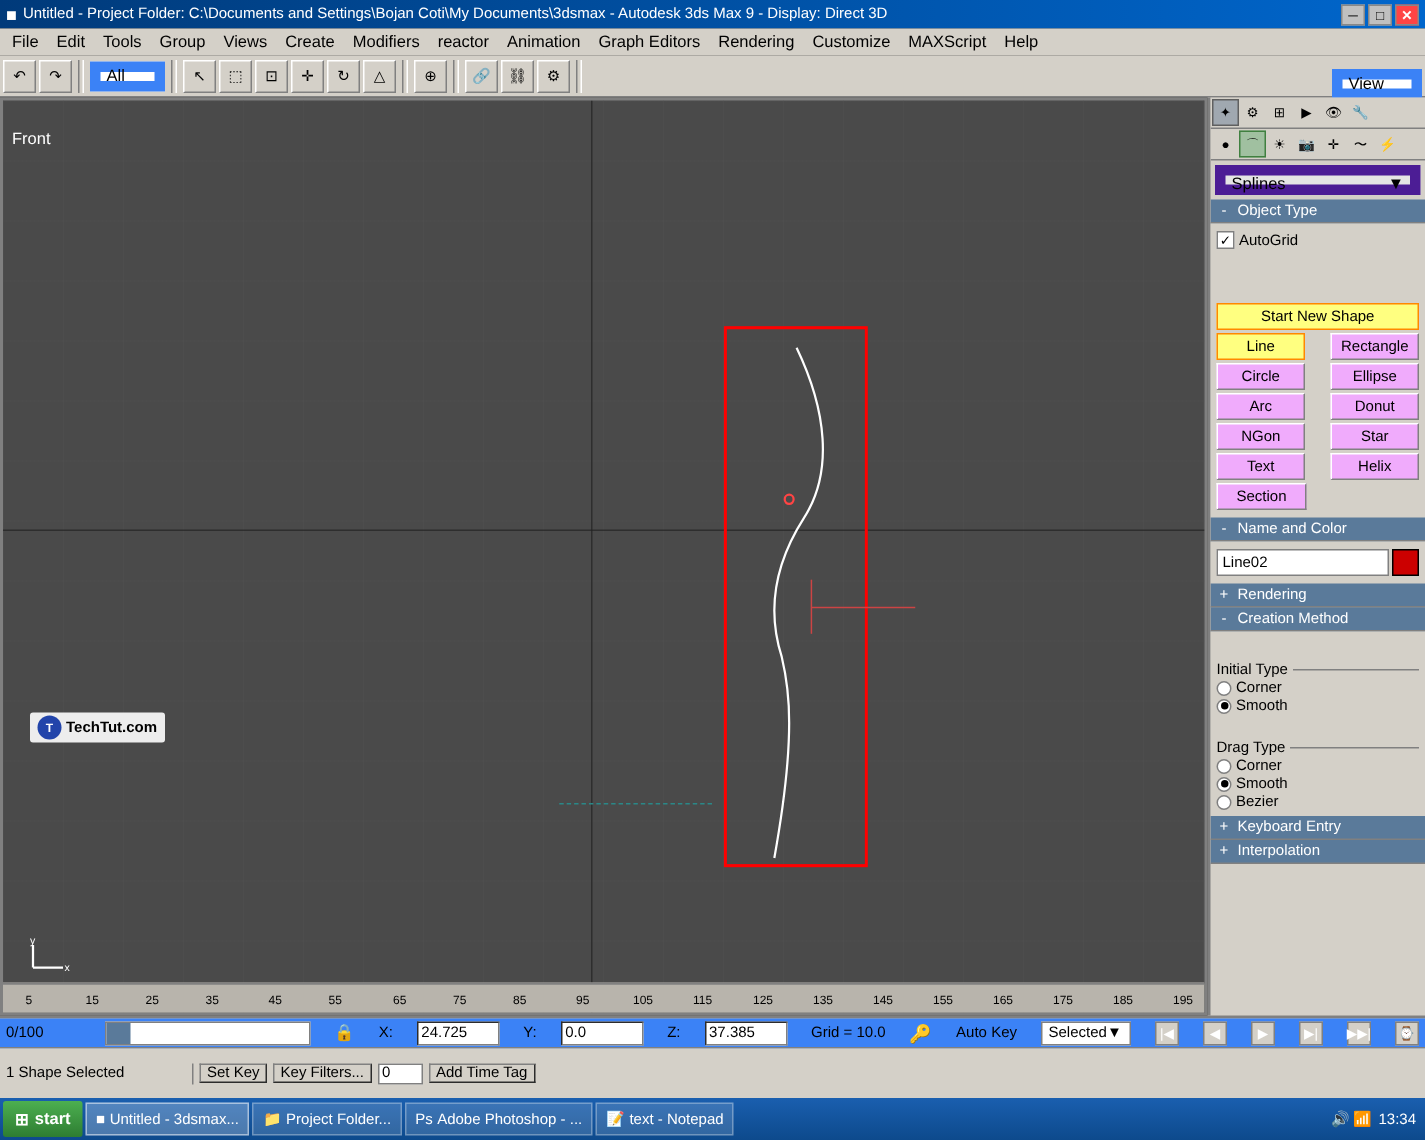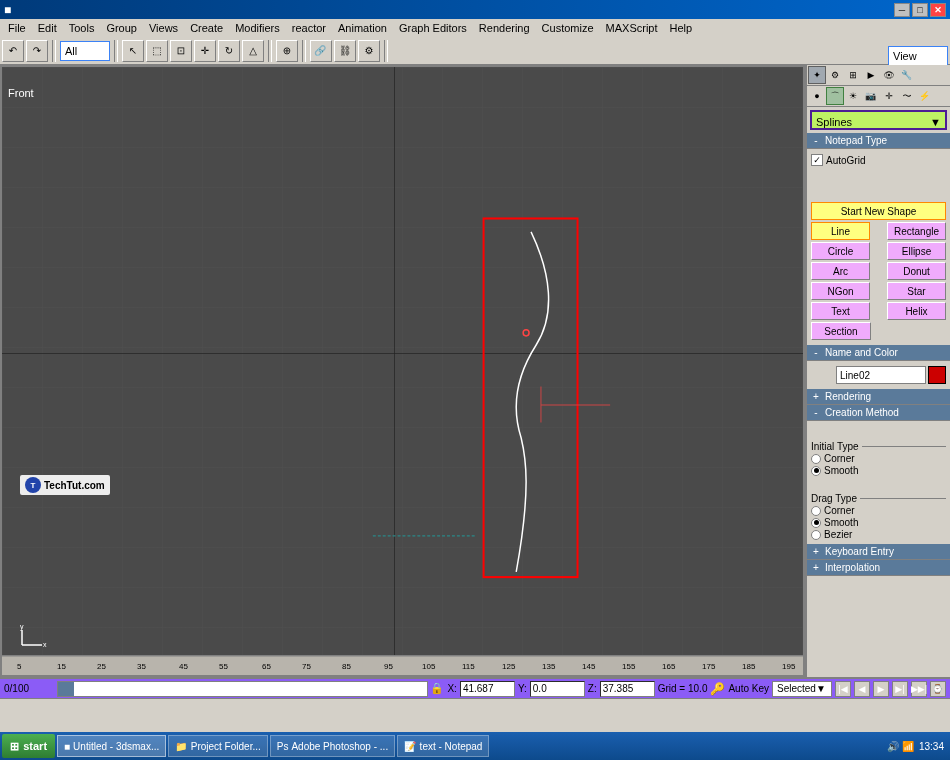--- a/index.html
+++ b/index.html
@@ -48,21 +48,21 @@
       border-bottom: 1px solid #808080;
     }
     .tb-btn {
       width: 22px; height: 22px; background: #d4d0c8;
       border: 1px solid #808080; border-top-color: #fff; border-left-color: #fff;
       display: flex; align-items: center; justify-content: center;
       font-size: 10px; cursor: pointer; color: #000;
     }
     .tb-sep { width: 4px; height: 22px; border-left: 1px solid #808080; border-right: 1px solid #fff; margin: 0 2px; }
     .tb-dropdown {
-      height: 20px; background: #fff; border: 1px solid #3b82f6;
+      height: 20px; background: #fff; border: 7px solid #3b82f6;
       padding: 0 4px; font-size: 11px; color: #000; display: flex; align-items: center; min-width: 50px;
     }
 
     
     #main-area {
       display: flex;
       height: calc(760px - 19px - 18px - 28px - 55px - 28px);
     }
 
     
@@ -115,29 +115,29 @@
       width: 18px; height: 18px;
       background: #d4d0c8;
       border: 1px solid transparent;
       display: flex; align-items: center; justify-content: center;
       font-size: 9px; cursor: pointer; color: #000;
     }
 
     
     .panel-dropdown {
       height: 20px;
-      background: #bef264;
-      border: 2px solid #4c1d95;
+      background: #e5e5e5;
+      border: 7px solid #4c1d95;
       font-size: 11px;
       color: #000;
       width: calc(100% - 6px);
       margin: 3px;
       padding: 0 4px;
       display: flex;
-      align-items: flex-end;
+      align-items: flex-start;
       justify-content: space-between;
     }
 
     
     .rollout-header {
       height: 16px;
       background: #5a7a9a;
       color: #fff;
       font-size: 10px;
       display: flex;
@@ -183,21 +183,20 @@
     .name-field {
       height: 18px;
       background: #fff;
       border: 1px solid #808080;
       font-size: 10px;
       color: #000;
       padding: 0 3px;
       display: flex;
       align-items: center;
       flex: 1;
-      margin-left: 25px;
     }
     .color-box {
       width: 18px; height: 18px;
       background: #cc0000;
       border: 1px solid #000;
     }
 
     
     .radio-row { display: flex; align-items: center; gap: 3px; margin: 1px 0; }
     .radio-circle {
@@ -351,20 +350,21 @@
       border-bottom: 1px solid #808080;
       padding: 1px;
     }
   </style>
 </head>
 <body>
 
 <div id="titlebar">
   <div class="title-left">
     <span style="font-size:12px;">■</span>
+    <span style="font-size:10px; font-weight:normal;">Untitled - Project Folder: C:\Documents and Settings\Bojan Coti\My Documents\3dsmax - Autodesk 3ds Max 9 - Display: Direct 3D</span>
   </div>
   <div class="win-controls">
     <div class="win-btn">─</div>
     <div class="win-btn">□</div>
     <div class="win-btn" style="background:#ff4444; color:#fff;">✕</div>
   </div>
 </div>
 
 <div id="menubar">
   <span>File</span>
@@ -495,21 +495,21 @@
       <div class="panel-icon-btn" title="Systems">⚡</div>
     </div>
 
     <div class="panel-dropdown">
       <span>Splines</span>
       <span>▼</span>
     </div>
 
     <div class="rollout-header">
       <span class="roll-sign">-</span>
-      <span>Notepad Type</span>
+      <span>Object Type</span>
     </div>
     <div class="rollout-content">
       <div class="chk-row">
         <div class="chk-box">✓</div>
         <span>AutoGrid</span>
       </div>
       <button class="panel-btn active-btn" style="width:100%; flex:none; height:18px;margin-top:36px;">
         <span>Start New Shape</span>
       </button>
       <div class="btn-row">
@@ -599,33 +599,33 @@
     <div class="rollout-header">
       <span class="roll-sign">+</span>
       <span>Interpolation</span>
     </div>
 
   </div>
 </div>
 
 <div id="bottom-area">
 
-  <div id="bottom-top-row" style="display:flex; height:20px; align-items:center; background:#8b5cf6; border-bottom:1px solid #808080; padding:0 4px; gap:3px;">
+  <div id="bottom-top-row" style="display:flex; height:20px; align-items:center; background:#3b82f6; border-bottom:1px solid #808080; padding:0 4px; gap:16px;">
 
     <span style="font-size:10px; color:#000; min-width:50px;">
       <span>0</span>/<span>100</span>
     </span>
 
     <div style="flex:1; height:16px; background:#fff; border:1px solid #808080; position:relative;">
       <div style="position:absolute; left:0; top:0; width:16px; height:14px; background:#5a7a9a; cursor:pointer;"></div>
     </div>
     <span style="font-size:11px;">🔒</span>
 
     <span class="coord-label">X:</span>
-    <div class="coord-field">41.687</div>
+    <div class="coord-field">24.725</div>
     <span class="coord-label">Y:</span>
     <div class="coord-field">0.0</div>
     <span class="coord-label">Z:</span>
     <div class="coord-field">37.385</div>
     <span style="font-size:10px; color:#000; white-space:nowrap;">Grid = 10.0</span>
 
     <span style="font-size:12px;">🔑</span>
     <span style="font-size:10px; color:#000;">Auto Key</span>
     <div style="height:16px; background:#fff; border:1px solid #808080; font-size:10px; color:#000; padding:0 4px; display:flex; align-items:center; min-width:60px;">
       <span>Selected</span>
@@ -633,20 +633,30 @@
     </div>
 
     <div style="width:16px;height:16px;background:#d4d0c8;border:1px solid #808080;display:flex;align-items:center;justify-content:center;font-size:9px;cursor:pointer;">|◀</div>
     <div style="width:16px;height:16px;background:#d4d0c8;border:1px solid #808080;display:flex;align-items:center;justify-content:center;font-size:9px;cursor:pointer;">◀</div>
     <div style="width:16px;height:16px;background:#d4d0c8;border:1px solid #808080;display:flex;align-items:center;justify-content:center;font-size:9px;cursor:pointer;">▶</div>
     <div style="width:16px;height:16px;background:#d4d0c8;border:1px solid #808080;display:flex;align-items:center;justify-content:center;font-size:9px;cursor:pointer;">▶|</div>
     <div style="width:16px;height:16px;background:#d4d0c8;border:1px solid #808080;display:flex;align-items:center;justify-content:center;font-size:9px;cursor:pointer;">▶▶|</div>
     <div style="width:16px;height:16px;background:#d4d0c8;border:1px solid #808080;display:flex;align-items:center;justify-content:center;font-size:9px;cursor:pointer;">⌚</div>
   </div>
 
+  <div id="bottom-bottom-row" style="display:flex; height:18px; align-items:center; background:#d4d0c8; padding:0 4px; gap:4px;">
+    <span style="font-size:10px; color:#000; min-width:120px;">1 Shape Selected</span>
+    <div style="width:1px; height:14px; background:#808080;"></div>
+    <span style="font-size:10px; color:#000; padding:0 4px; background:#d4d0c8; border:1px outset #808080; cursor:pointer;">Set Key</span>
+    <span style="font-size:10px; color:#000; padding:0 4px; background:#d4d0c8; border:1px outset #808080; cursor:pointer;">Key Filters...</span>
+    <div style="height:14px; background:#fff; border:1px solid #808080; font-size:10px; color:#000; padding:0 2px; width:30px; display:flex; align-items:center;">
+      <span>0</span>
+    </div>
+    <span style="font-size:10px; color:#000; padding:0 4px; background:#d4d0c8; border:1px outset #808080; cursor:pointer;">Add Time Tag</span>
+  </div>
 
 </div>
 
 <div id="taskbar">
   <div class="task-start">
     <span>⊞</span>
     <span>start</span>
   </div>
   <div class="task-btn active">
     <span>■</span>

